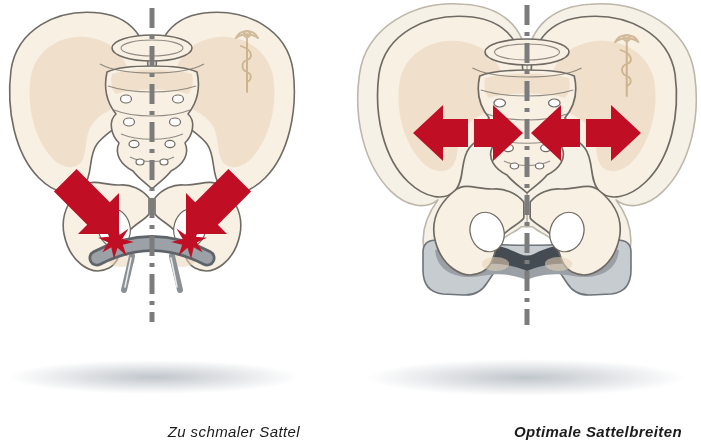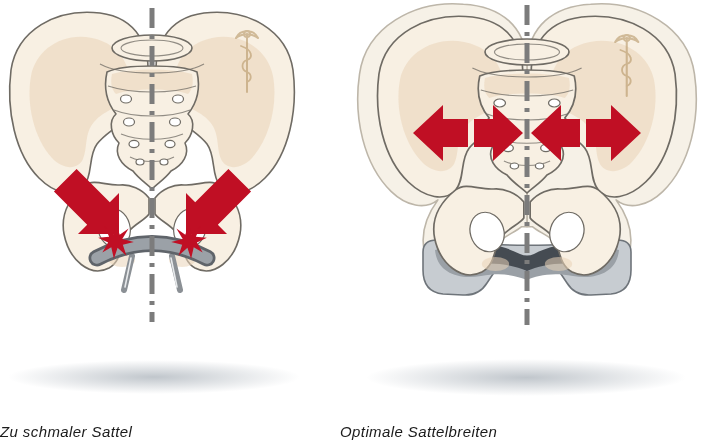--- a/index.html
+++ b/index.html
@@ -25,23 +25,23 @@
   .wsaddle-base{fill:var(--wide-saddle-base);stroke:var(--wide-saddle-outline);stroke-width:1.6;stroke-linejoin:round;}
   .wsaddle-mid{fill:var(--wide-saddle-mid);stroke:none;}
   .wsaddle-dark{fill:var(--wide-saddle-dark);stroke:none;}
 
   .ground-shadow{position:absolute;border-radius:50%;
      background:radial-gradient(closest-side,rgba(90,105,120,.38),rgba(90,105,120,0));}
   #shadow-narrow{left:8px;top:360px;width:292px;height:34px;}
   #shadow-optimal{left:366px;top:359px;width:320px;height:37px;}
 
   .caption{position:absolute;top:423px;font-style:italic;font-size:15px;
-     letter-spacing:.4px;color:var(--caption-color);text-align:left;}
+     letter-spacing:.4px;color:var(--caption-color);text-align:right;}
   #caption-narrow{left:0;width:300px;}
-  #caption-optimal{left:340px;width:334px;}
+  #caption-optimal{left:348px;width:334px;font-weight:bold;}
 </style>
 </head>
 <body>
 
 <div id="stage">
 
   <svg width="0" height="0" style="position:absolute" aria-hidden="true">
     <defs>
       <g id="px-half">
         <path class="bone" d="M 5,80 C 0,46 14,16 52,11 C 96,6 135,28 141,68

